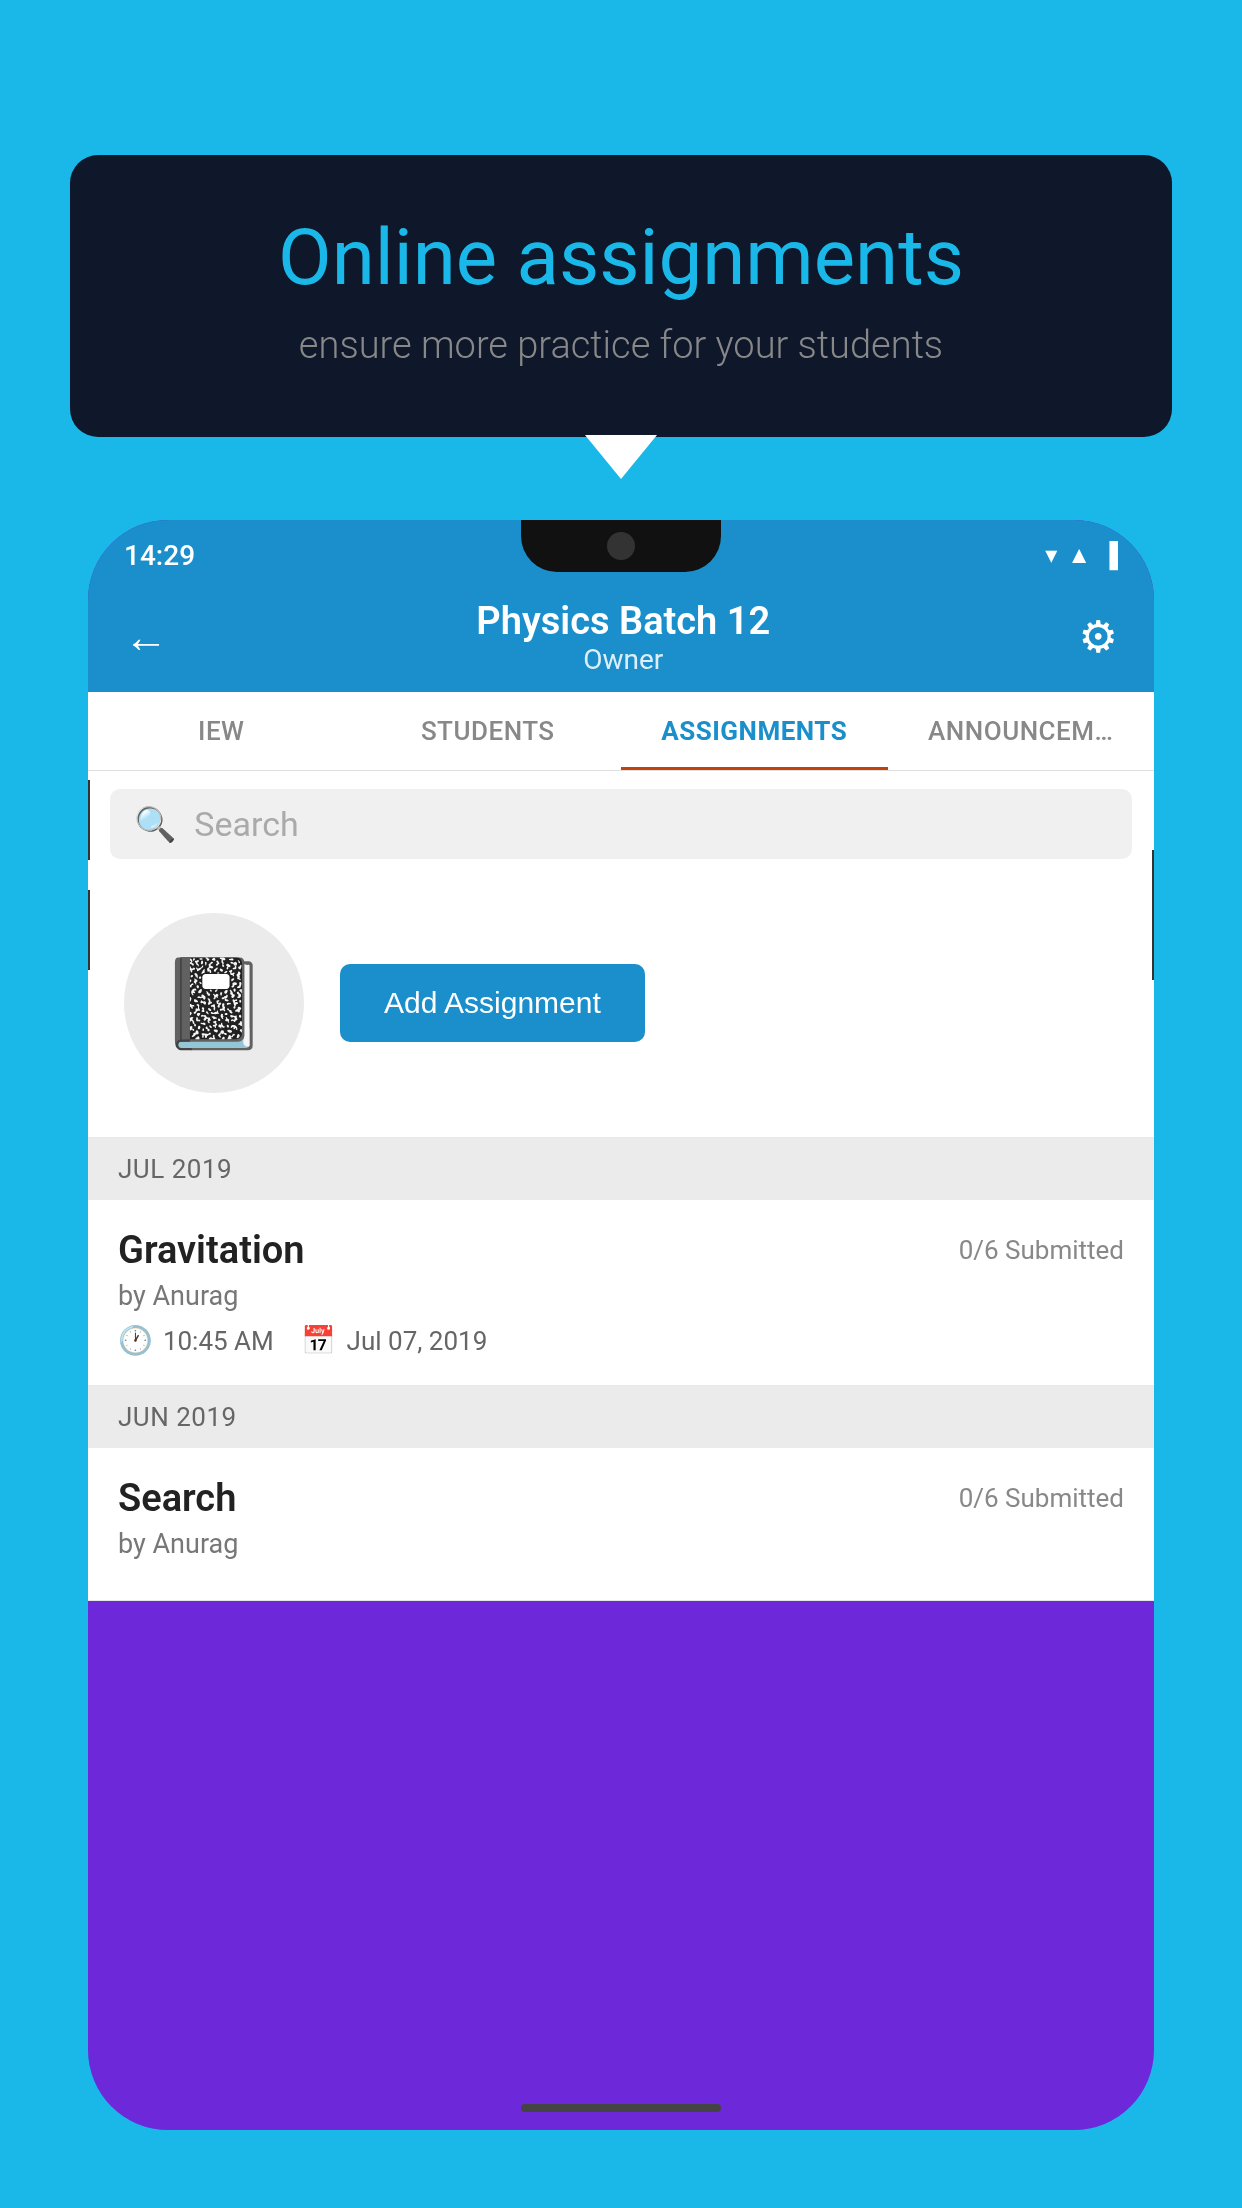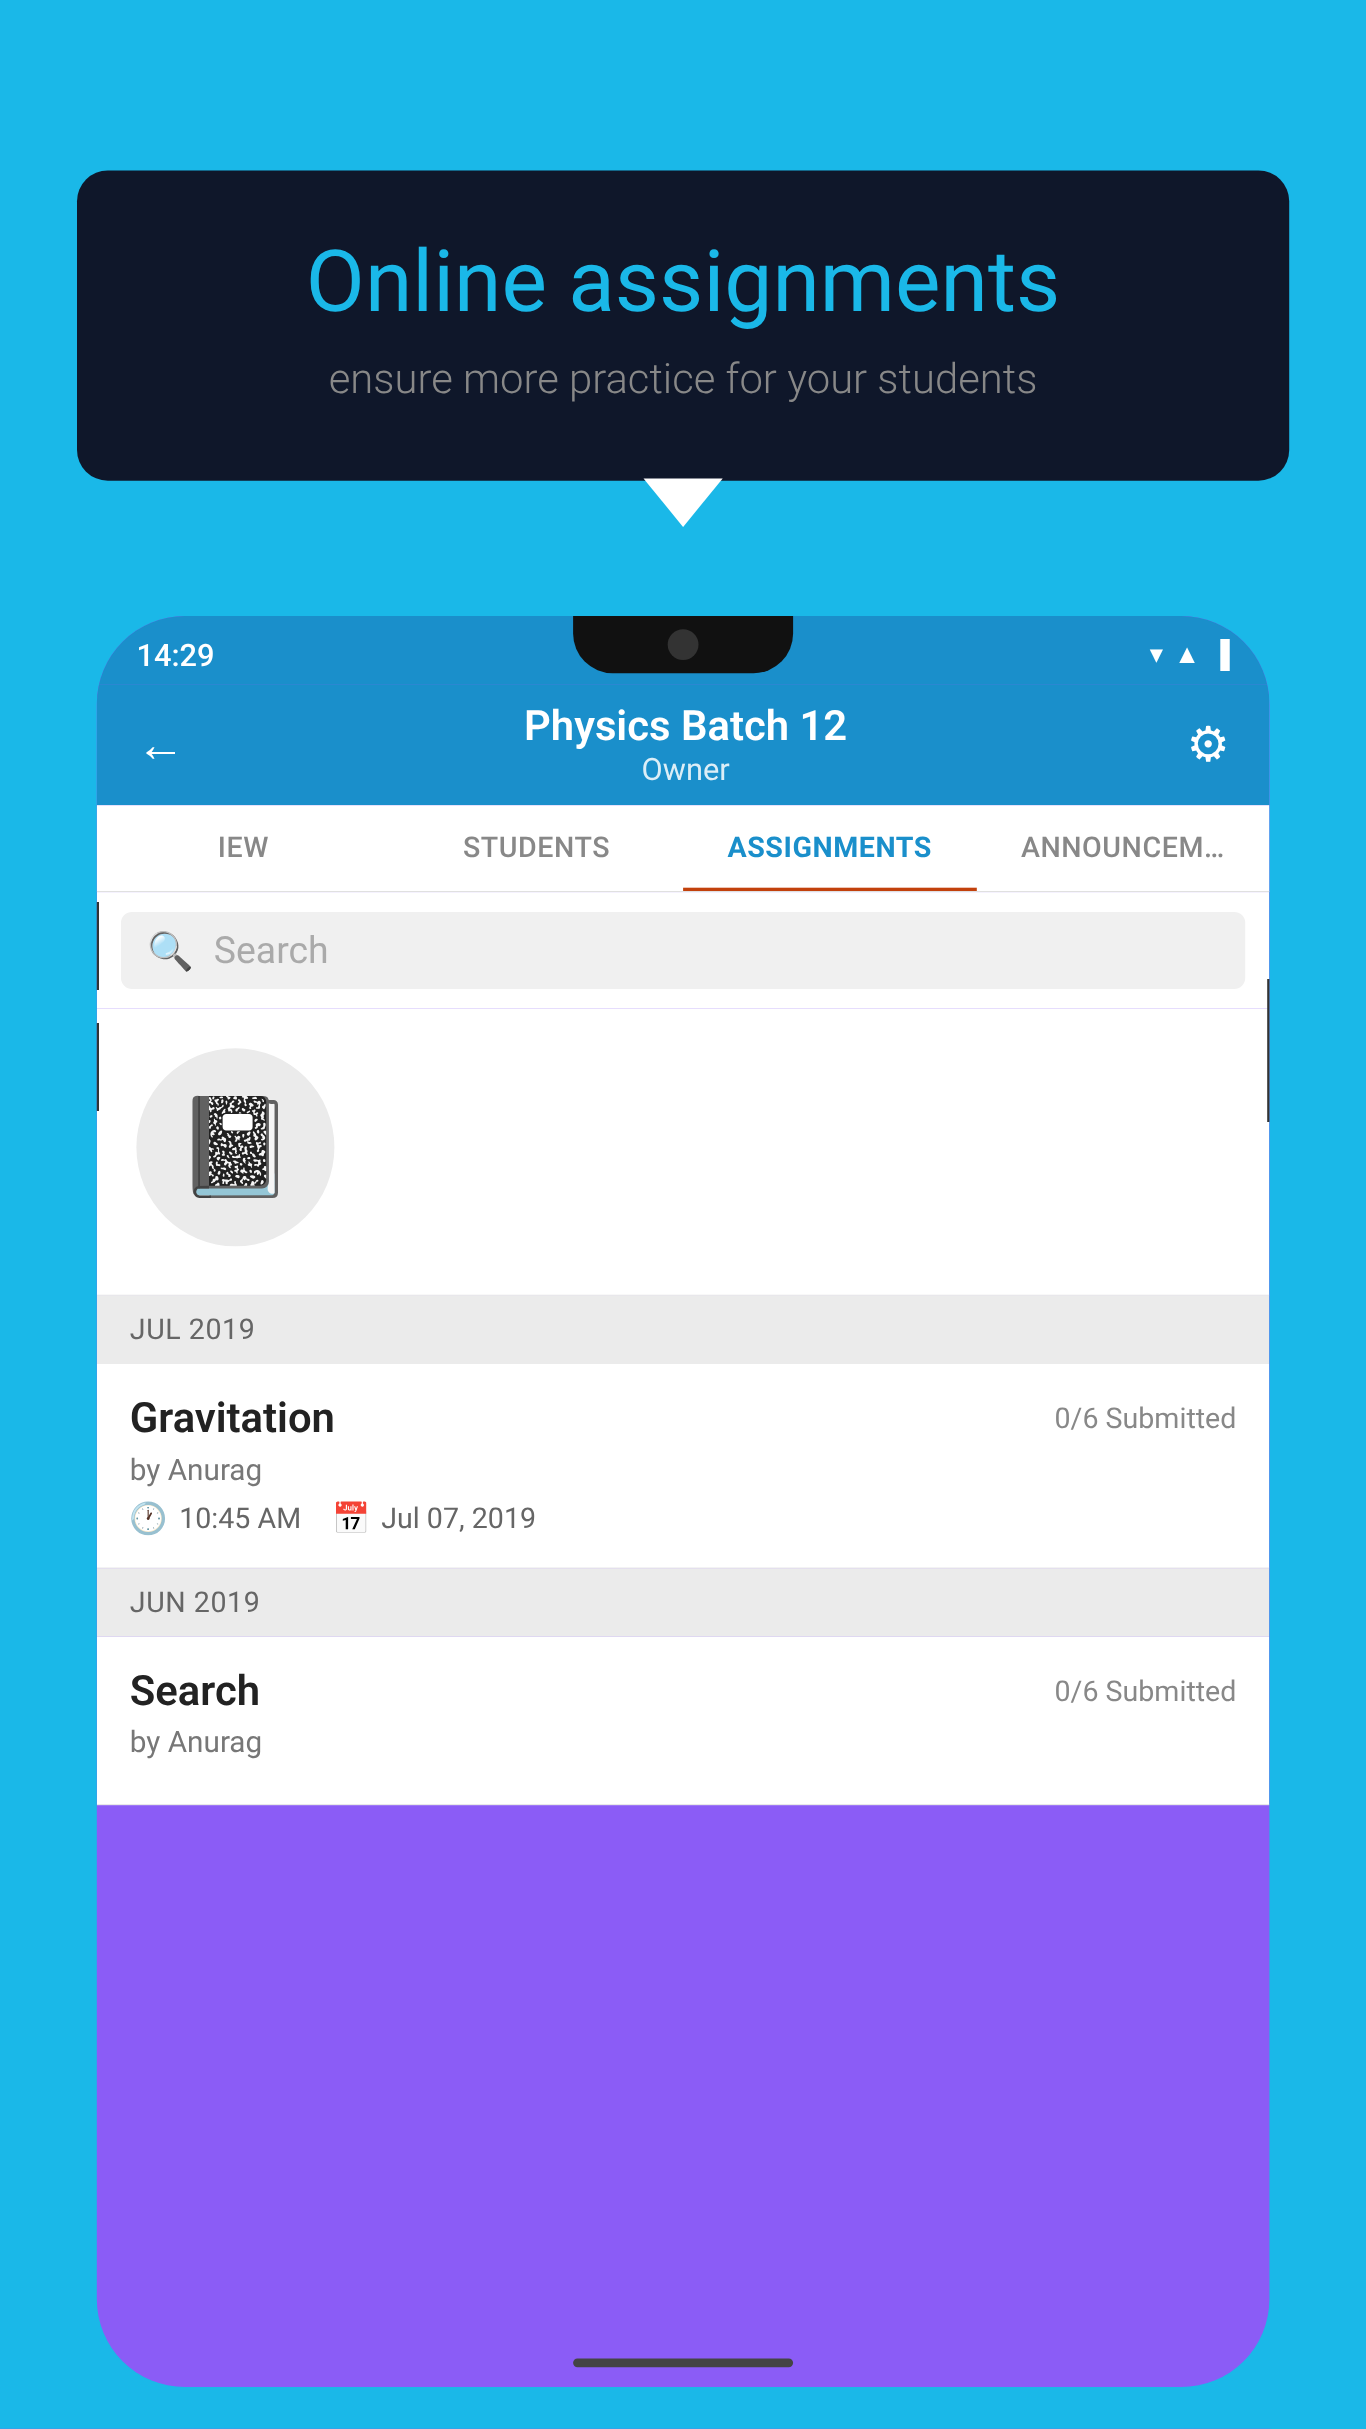--- a/index.html
+++ b/index.html
@@ -58,28 +58,27 @@
 
     
     .phone-wrapper {
       position: absolute;
       top: 520px;
       left: 88px;
       right: 88px;
     }
 
     .phone-frame {
-      background: #8b5cf6;
+      background: #6d28d9;
       border-radius: 80px;
       padding: 0;
       position: relative;
       overflow: hidden;
       width: 100%;
       height: 1610px;
-      margin-top: 40px;
     }
 
     
     .phone-notch {
       position: absolute;
       top: 0;
       left: 50%;
       transform: translateX(-50%);
       width: 200px;
       height: 52px;
@@ -434,20 +433,21 @@
           <span class="search-icon-wrap">🔍</span>
           <span class="search-text">Search</span>
         </div>
       </div>
 
       <div class="promo-card">
         <div class="promo-icon-circle">
           <span class="promo-icon-inner">📓</span>
         </div>
         <div class="promo-content">
+          <button class="add-assignment-btn">Add Assignment</button>
         </div>
       </div>
 
       <div class="month-separator">JUL 2019</div>
 
       <div class="assignment-item">
         <div class="assignment-header">
           <span class="assignment-title">Gravitation</span>
           <span class="assignment-submitted">0/6 Submitted</span>
         </div>

